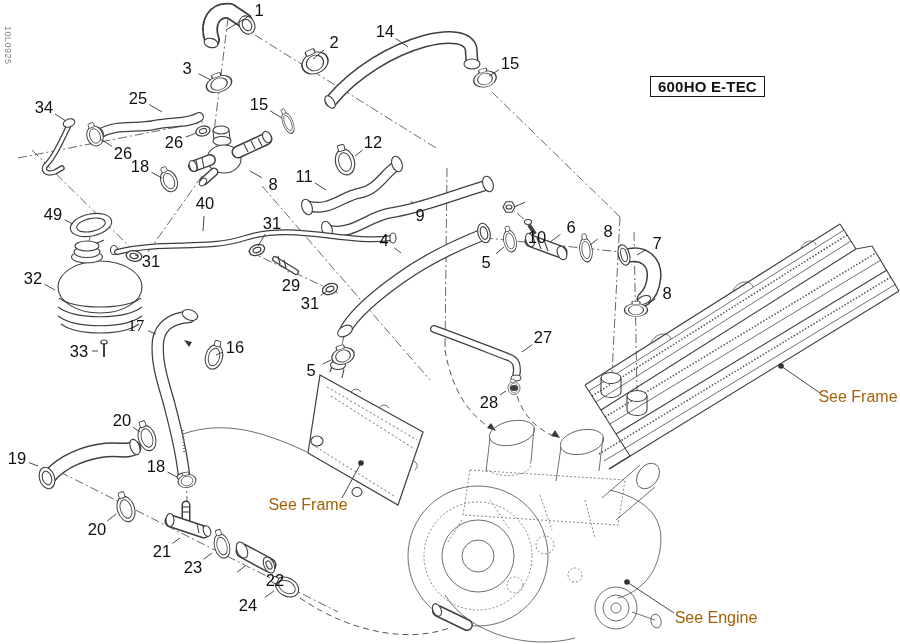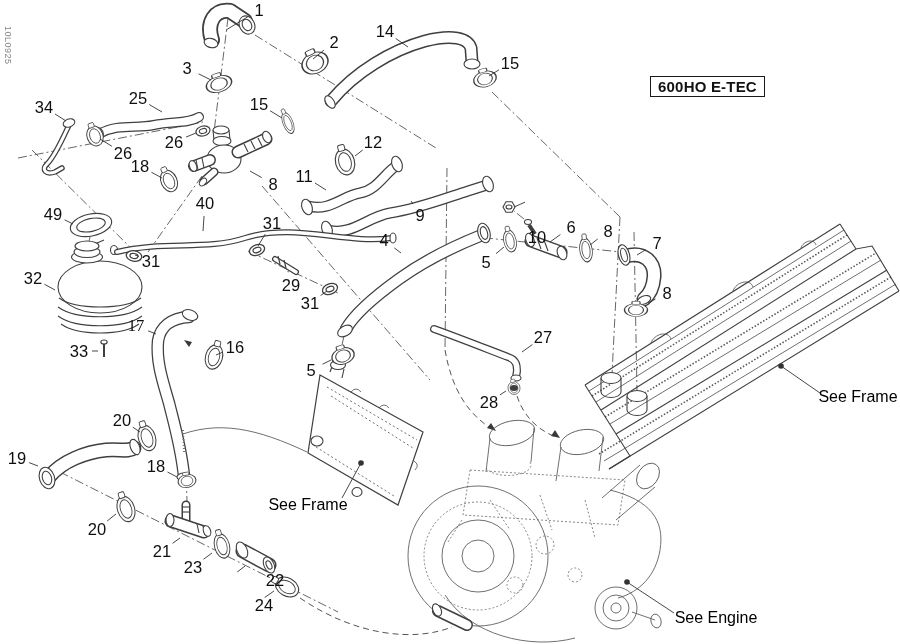--- a/index.html
+++ b/index.html
@@ -2,21 +2,21 @@
 <html><head>
 <meta charset="utf-8">
 <style>
   html,body{margin:0;padding:0;background:#fff;}
   .stage{position:relative;width:900px;height:644px;background:#fff;overflow:hidden;
          font-family:"Liberation Sans",sans-serif;}
   .art{position:absolute;left:0;top:0;z-index:1;}
   .label-layer{position:absolute;left:0;top:0;width:900px;height:644px;z-index:3;pointer-events:none;}
   .callout{position:absolute;transform:translate(-50%,-50%);font-size:16.5px;color:#0f0f0f;
            white-space:nowrap;line-height:1;}
-  .note{position:absolute;transform:translate(-50%,-50%);font-size:16px;color:#000000;white-space:nowrap;}
+  .note{position:absolute;transform:translate(-50%,-50%);font-size:16px;color:#a16207;white-space:nowrap;}
   .badge{position:absolute;left:650px;top:76px;border:1.6px solid #1a1a1a;padding:1px 7px;
          font-size:15px;font-weight:bold;color:#111;background:#fff;z-index:3;letter-spacing:.2px;}
   .doccode{position:absolute;left:3px;top:26px;writing-mode:vertical-rl;font-size:9px;color:#848484;
            letter-spacing:.5px;z-index:3;}
   
   .tO{fill:none;stroke:#3f3f3f;stroke-linecap:round;stroke-linejoin:round;}
   .tI{fill:none;stroke:#fff;stroke-linecap:round;stroke-linejoin:round;}
   .ln{fill:none;stroke:#3f3f3f;stroke-width:1.1;}
   .thin{fill:none;stroke:#4a4a4a;stroke-width:.8;}
   .ax{fill:none;stroke:#555;stroke-width:.9;stroke-dasharray:9 3 2 3;}
@@ -451,18 +451,18 @@
       <div class="callout" style="left: 543px; top: 337px;">27</div>
       <div class="callout" style="left: 489px; top: 402px;">28</div>
       <div class="callout" style="left: 311px; top: 370px;">5</div>
       <div class="callout" style="left: 122px; top: 420px;">20</div>
       <div class="callout" style="left: 17px; top: 458px;">19</div>
       <div class="callout" style="left: 156px; top: 466px;">18</div>
       <div class="callout" style="left: 97px; top: 529px;">20</div>
       <div class="callout" style="left: 162px; top: 551px;">21</div>
       <div class="callout" style="left: 193px; top: 567px;">23</div>
       <div class="callout" style="left: 227px; top: 580px; margin-left: 48px;">22</div>
-      <div class="callout" style="left: 264px; top: 605px;">24</div>
+      <div class="callout" style="left: 248px; top: 605px;">24</div>
       <div class="note" style="left: 858px; top: 397px;">See Frame</div>
       <div class="note" style="left: 308px; top: 505px;">See Frame</div>
       <div class="note" style="left: 716px; top: 618px;">See Engine</div>
     </div>
 </div>
 
 </body></html>

